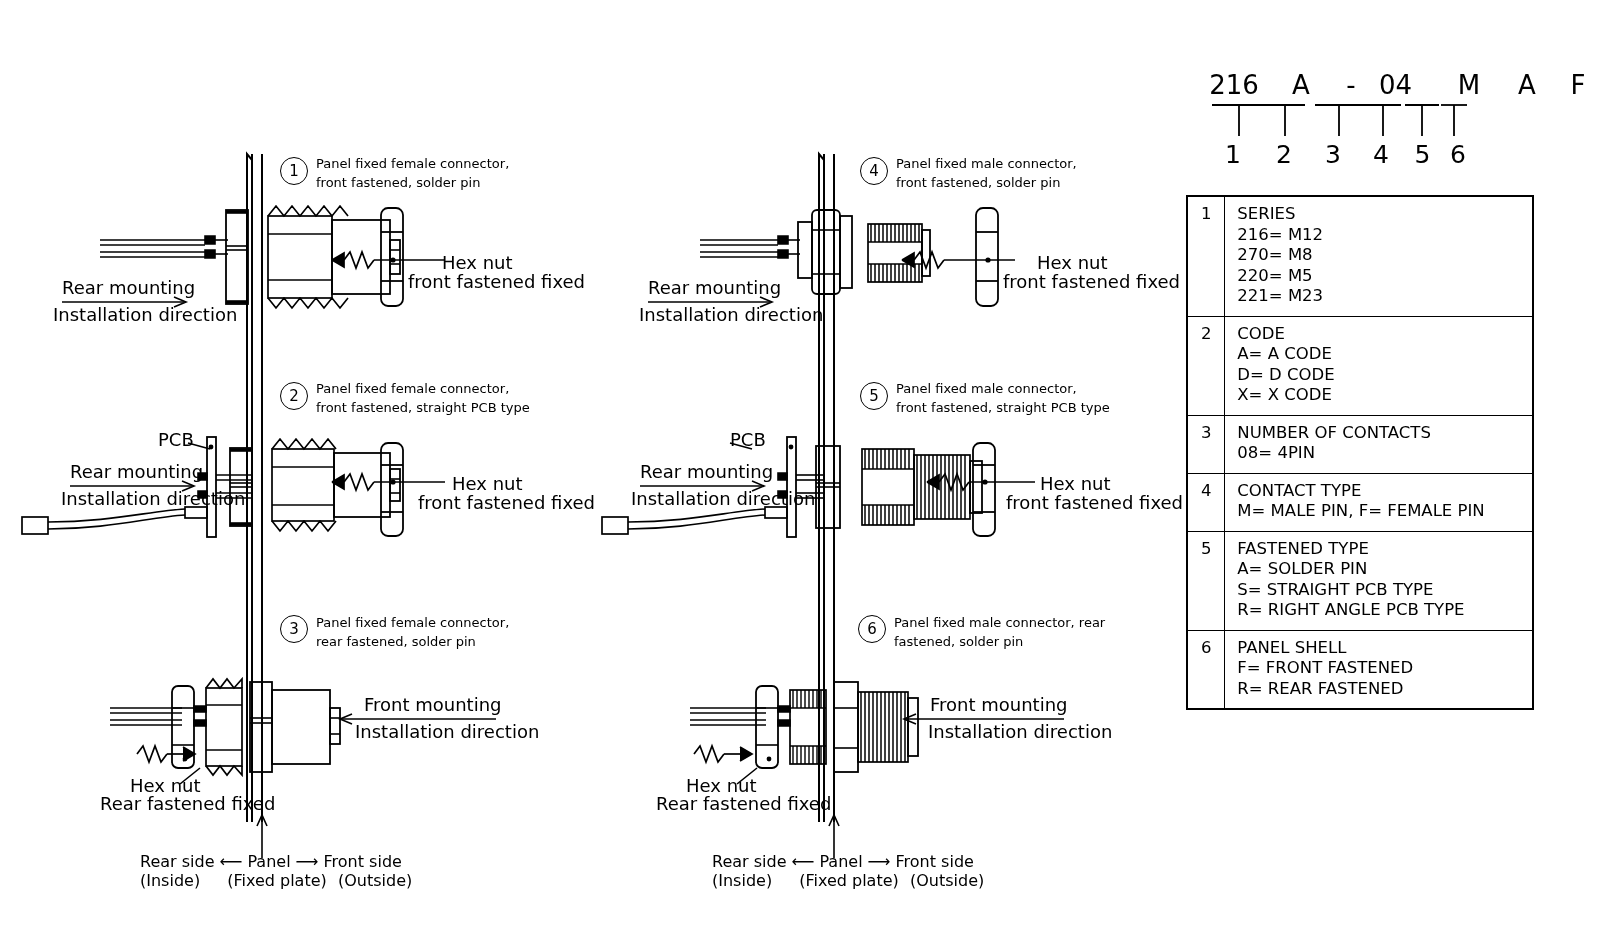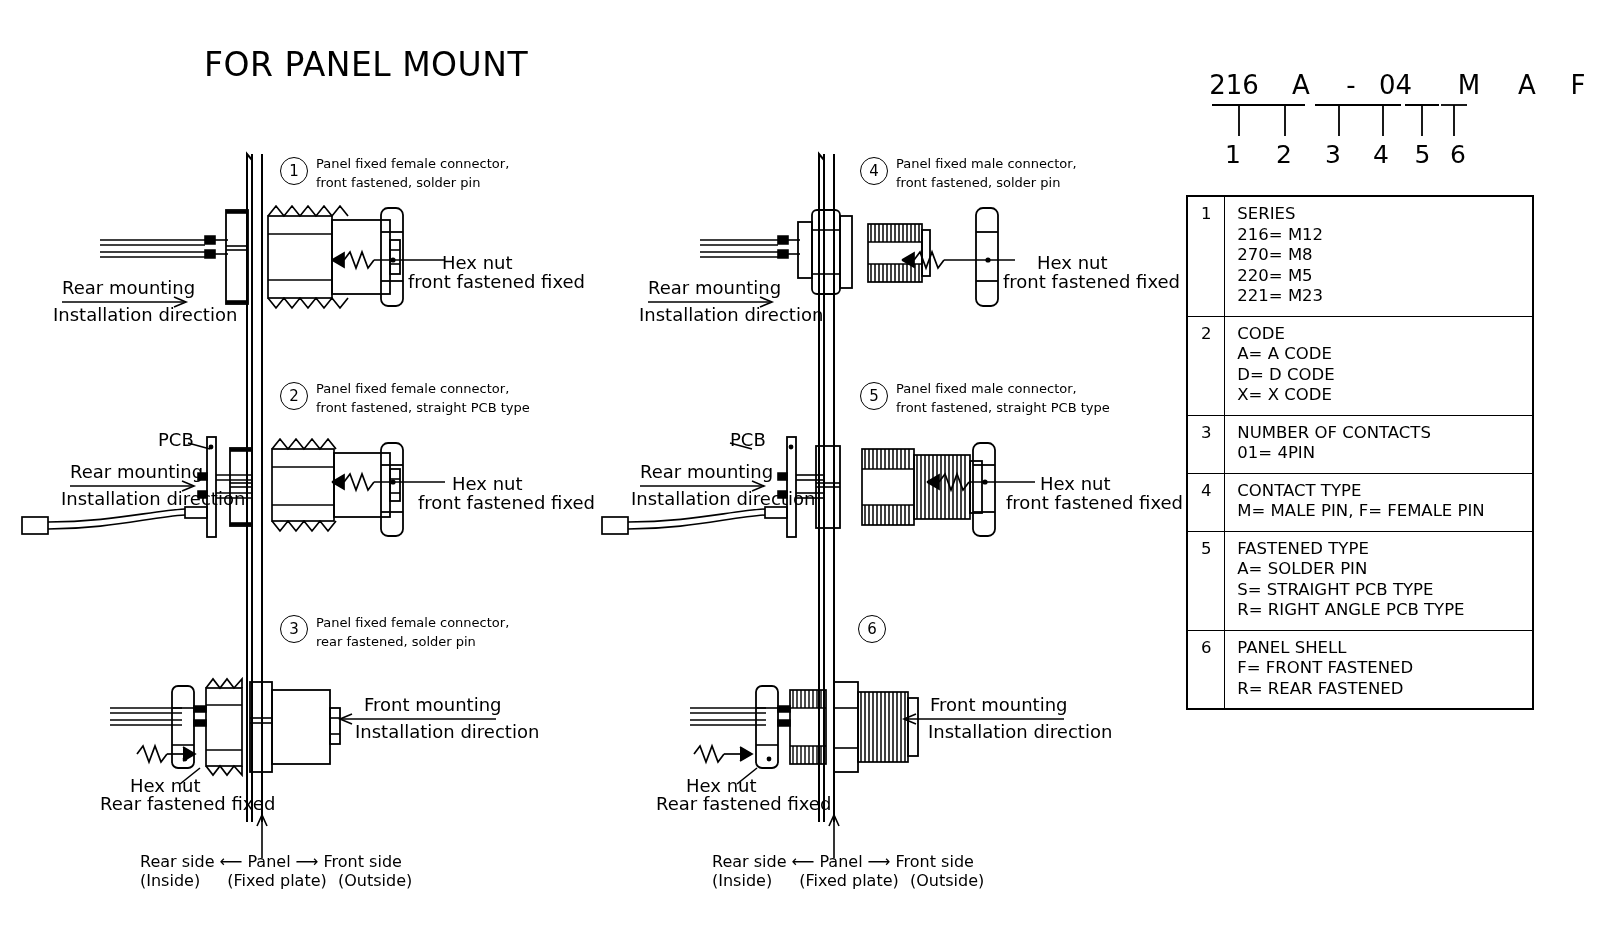--- a/index.html
+++ b/index.html
@@ -37,21 +37,20 @@
   .spec-table td.idx{width:40px;text-align:center;padding-left:0;padding-right:0;}
   .spec-table td.body{width:290px;}
   .nowrap{white-space:nowrap;}
   svg{display:block;overflow:visible;}
 </style>
 </head>
 <body>
 
 <div class="page">
 
-  <div class="abs title" style="left:204px;top:45px;">FOR PANEL MOUNT</div>
 
 
   <div class="abs" style="left:1205px;top:70px;">
     <div style="display:flex;align-items:baseline;gap:16px;">
       <span class="order-code" style="width:58px;display:inline-block;text-align:center;">216</span>
       <span class="order-code" style="width:44px;display:inline-block;text-align:center;">A</span>
       <span class="order-code" style="width:24px;display:inline-block;text-align:center;">-</span>
       <span class="order-code" style="width:52px;display:inline-block;text-align:left;">04</span>
       <span class="order-code" style="width:44px;display:inline-block;text-align:center;">M</span>
       <span class="order-code" style="width:40px;display:inline-block;text-align:center;">A</span>
@@ -105,21 +104,21 @@
         <div class="nowrap">CODE</div>
         <div class="nowrap">A= A CODE</div>
         <div class="nowrap">D= D CODE</div>
         <div class="nowrap">X= X CODE</div>
       </td>
     </tr>
     <tr>
       <td class="idx">3</td>
       <td class="body">
         <div class="nowrap">NUMBER OF CONTACTS</div>
-        <div class="nowrap">01= 4PIN</div>
+        <div class="nowrap">08= 4PIN</div>
       </td>
     </tr>
     <tr>
       <td class="idx">4</td>
       <td class="body">
         <div class="nowrap">CONTACT TYPE</div>
         <div class="nowrap">M= MALE PIN, F= FEMALE PIN</div>
       </td>
     </tr>
     <tr>
@@ -653,20 +652,24 @@
       <polyline points="48,5 60,12 48,19" fill="#000"></polyline>
     </g>
   </svg>
   <svg class="abs" style="left:735px;top:768px;" width="28" height="20">
     <line x1="22" y1="0" x2="2" y2="16" stroke="#000" stroke-width="1.6"></line>
   </svg>
 
   <div class="abs" style="left:858px;top:615px;">
     <div class="badge">6</div>
   </div>
+  <div class="abs callout-txt" style="left:894px;top:614px;">
+    <div>Panel fixed male connector, rear</div>
+    <div>fastened, solder pin</div>
+  </div>
 
   <div class="abs lbl" style="left:930px;top:695px;">Front mounting</div>
   <svg class="abs" style="left:900px;top:713px;" width="170" height="12">
     <g stroke="#000" stroke-width="1.6" fill="none">
       <line x1="6" y1="6" x2="164" y2="6"></line>
       <polyline points="16,1 4,6 16,11"></polyline>
     </g>
   </svg>
   <div class="abs lbl" style="left:928px;top:722px;">Installation direction</div>
 

